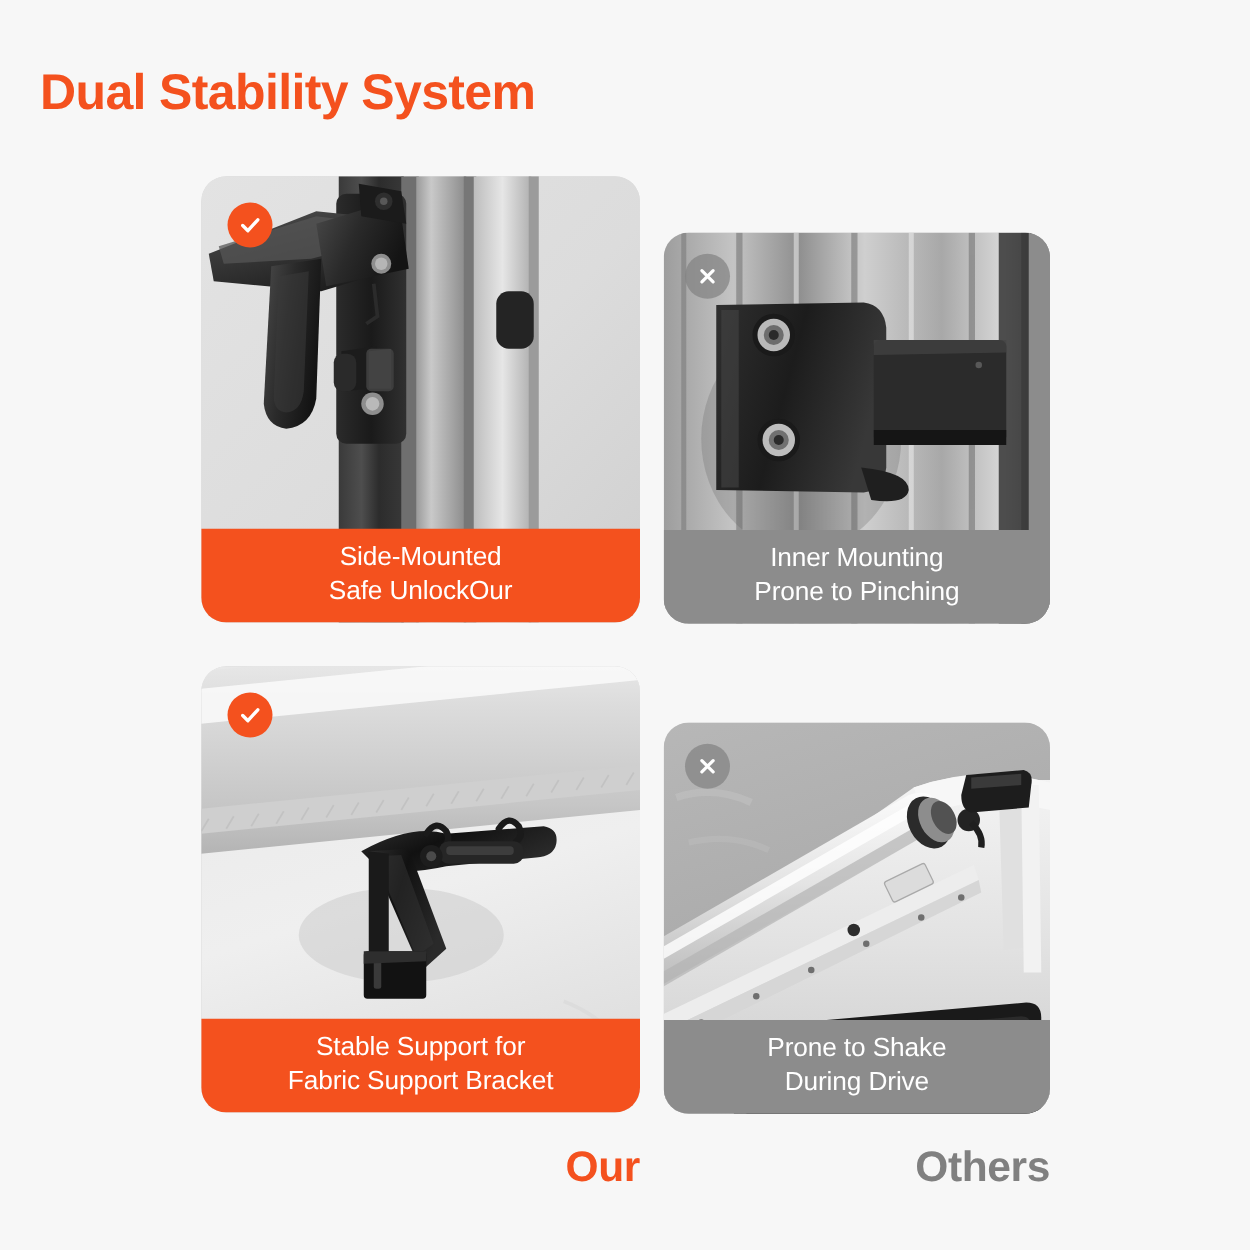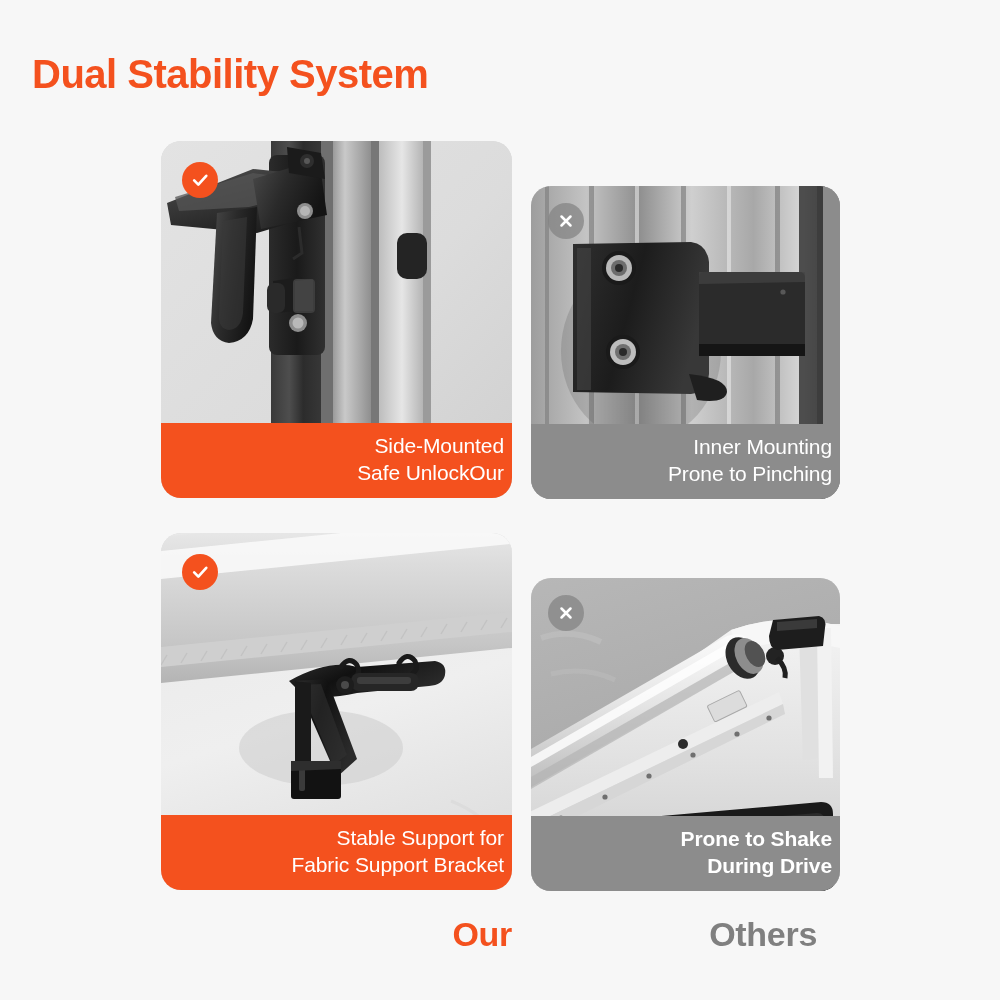--- a/index.html
+++ b/index.html
@@ -29,21 +29,21 @@
     border-radius:20px;
     background:#d9d9d9;
   }
   .card.ours{  }
   .card.others{ }
 
   
   #card-tl{ left:161px; top:141px;  width:351px; height:357px; }
   #card-tr{ left:531px; top:186px;  width:309px; height:313px; }
   #card-bl{ left:161px; top:533px;  width:351px; height:357px; }
-  #card-br{ left:531px; top:578px;  width:309px; height:313px;font-weight:bold; }
+  #card-br{ left:531px; top:578px;  width:309px; height:313px; }
 
   .photo{
     position:absolute;left:0;right:0;top:0;bottom:0;
     overflow:hidden;
   }
 
   
   .badge{
     position:absolute;
     width:36px;height:36px;border-radius:50%;
@@ -51,39 +51,39 @@
     z-index:6;
   }
   .badge.check{ background:#f4511e; left:21px; top:21px; }
   .badge.cross{ background:rgba(130,130,130,.72); left:17px; top:17px; }
   .badge svg{display:block;}
 
   
   .caption{
     position:absolute;left:0;right:0;bottom:0;
     padding:10px 8px 12px;
-    text-align:right;
+    text-align:center;
     color:#ffffff;
     font-size:21px;line-height:1.26;
     z-index:5;
     letter-spacing:-0.1px;
   }
   .caption.ours{ background:#f4511e; }
   .caption.others{ background:#8c8c8c; }
   .caption .l2{display:block;}
 
   
   .footer-label{
     position:absolute;
     font-size:34px;font-weight:bold;
     text-align:right;
     letter-spacing:-0.3px;
   }
   #footer-our{ left:161px; top:915px; width:351px; color:#f4511e; }
-  #footer-others{ left:508px; top:915px; width:309px; color:#808080; }
+  #footer-others{ left:531px; top:915px; width:309px; color:#808080; }
 
   
   .art{position:absolute;inset:0;width:100%;height:100%;display:block;}
 </style>
 </head>
 <body>
 
 <div class="page">
 
   <div class="title">Dual Stability System</div>

